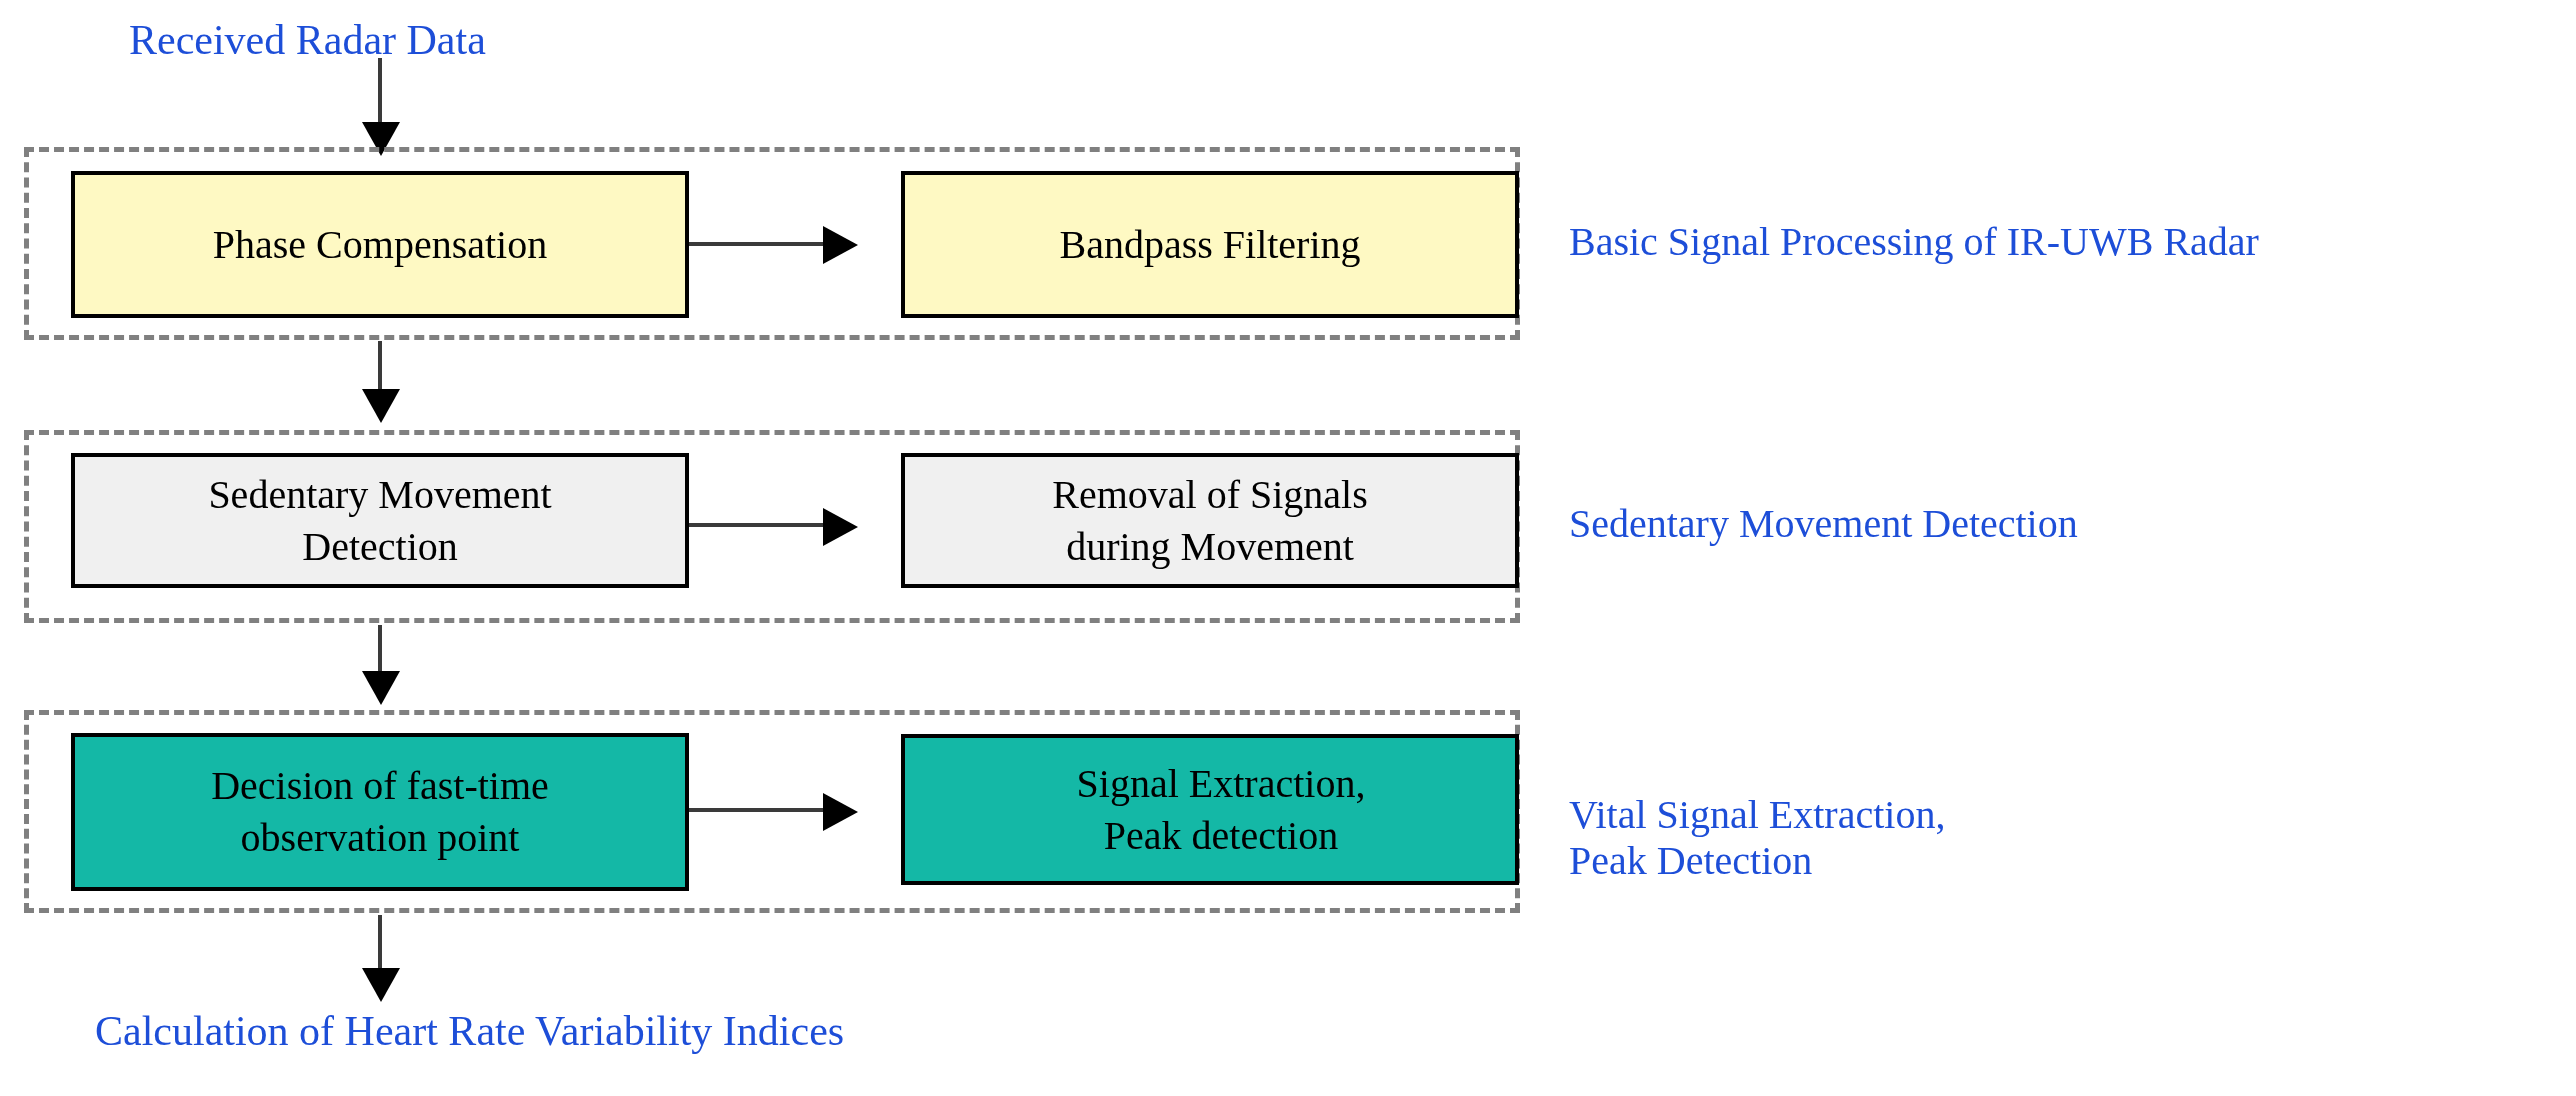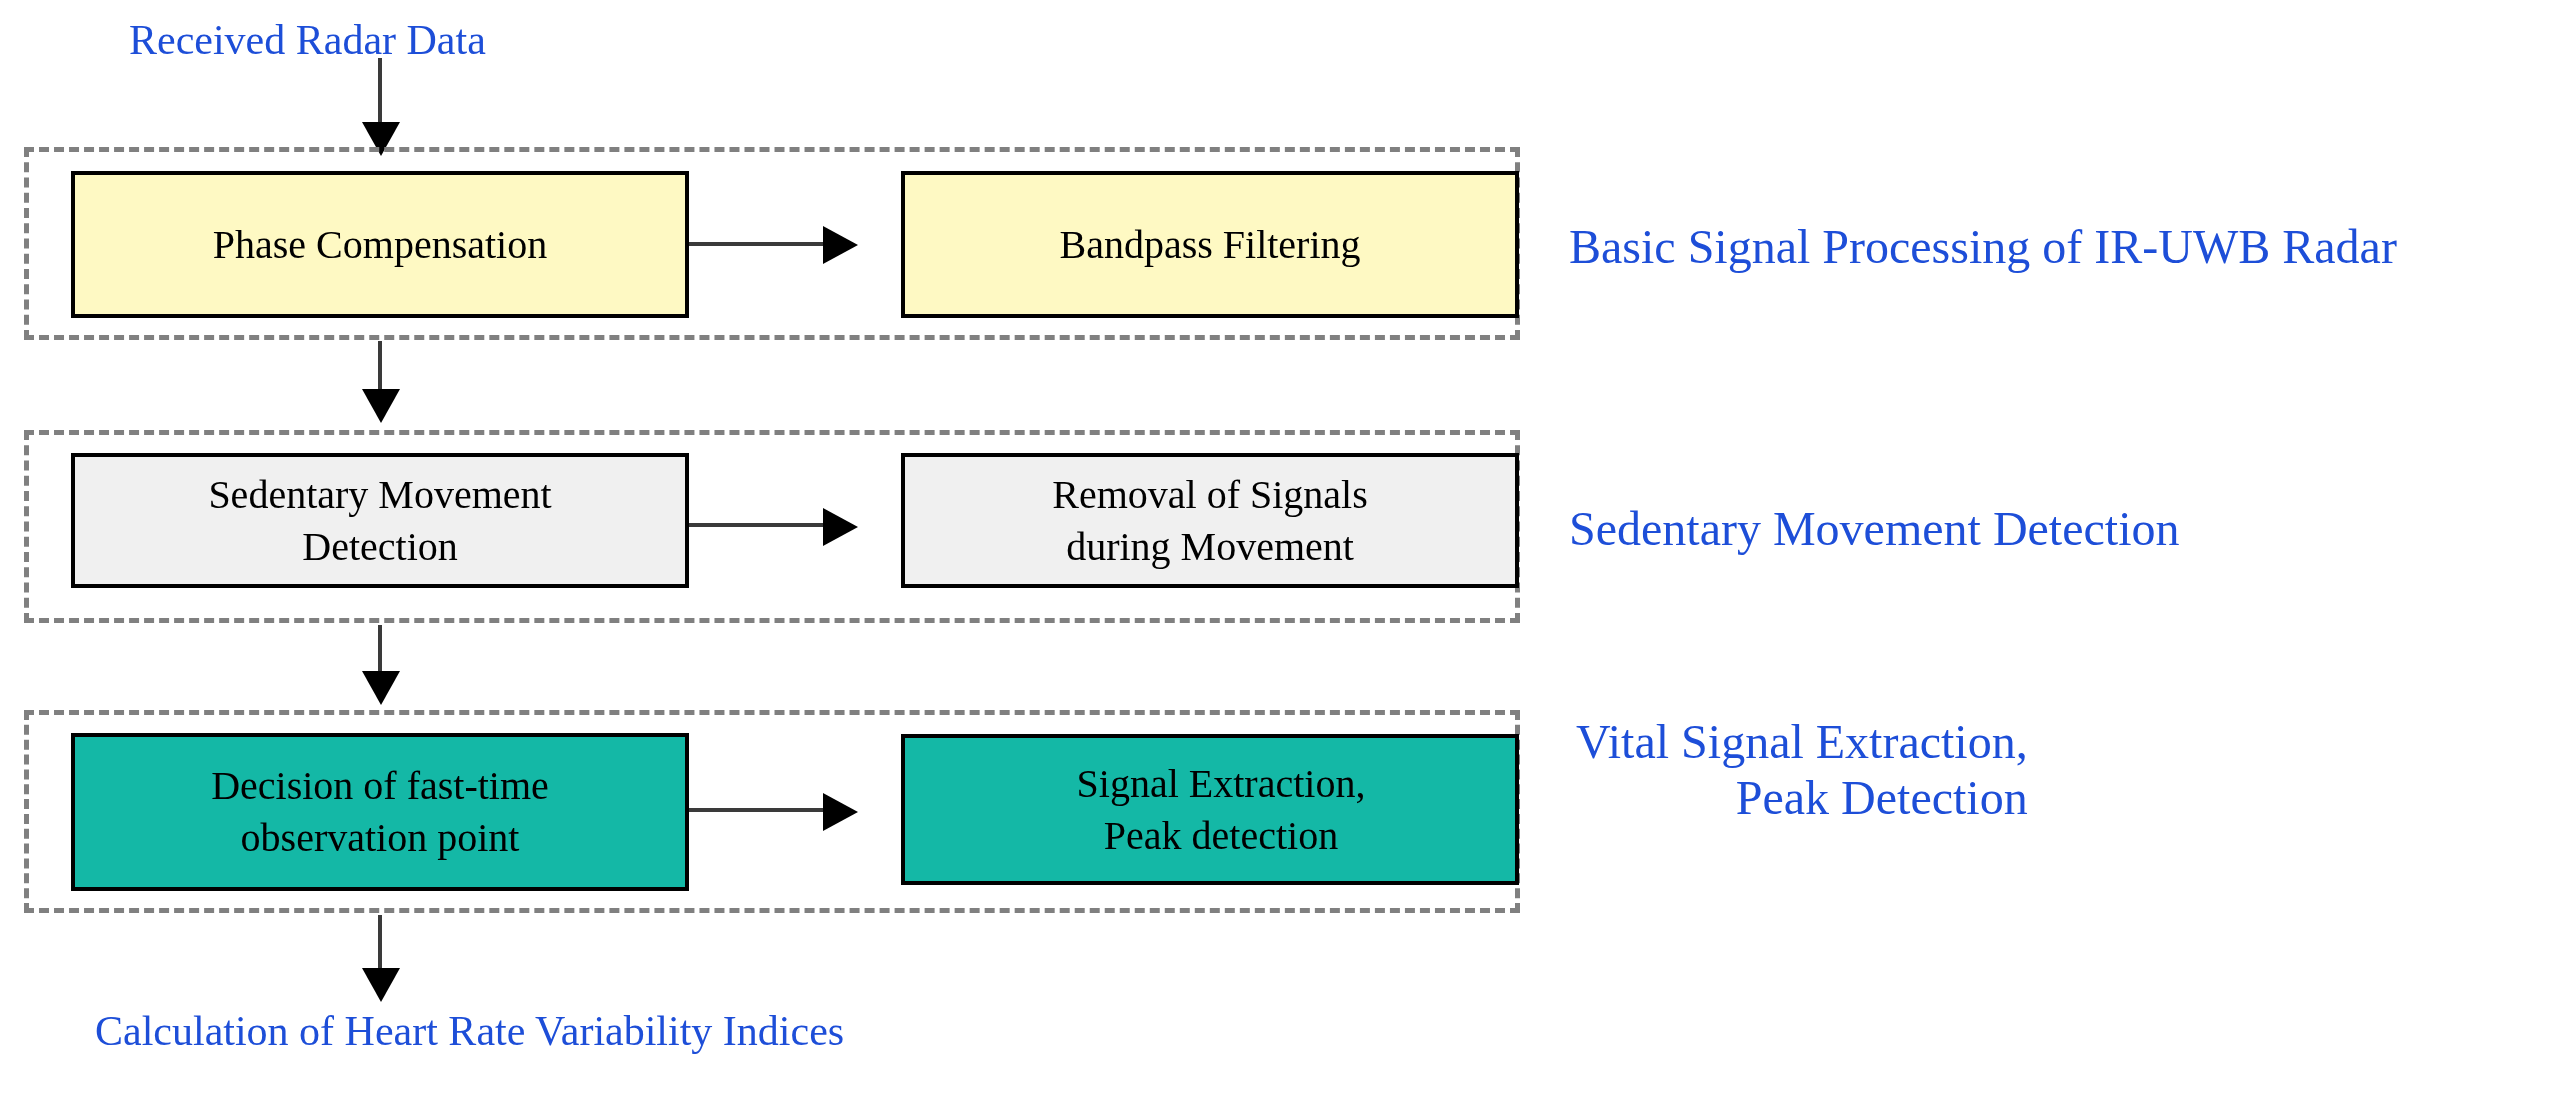--- a/index.html
+++ b/index.html
@@ -37,27 +37,26 @@
   }
 
   .bottom-label {
     left: 95px;
     top: 1007px;
     font-size: 42px;
   }
 
   .stage-caption {
     left: 1569px;
-    font-size: 48px;
+    font-size: 40px;
     line-height: 1.16;
-    text-align: right;
   }
   .stage-caption.cap-1 { top: 219px; }
   .stage-caption.cap-2 { top: 501px; }
-  .stage-caption.cap-3 { top: 714px; margin-left: 7px; }
+  .stage-caption.cap-3 { top: 792px; }
 
   
   .stage-box {
     position: absolute;
     left: 24px;
     width: 1496px;
     border: 5.6px dashed #808080;
     box-sizing: border-box;
     background: transparent;
   }

